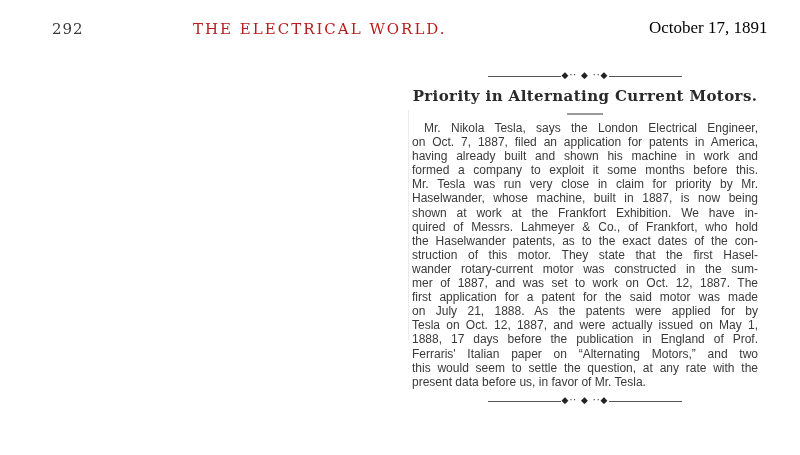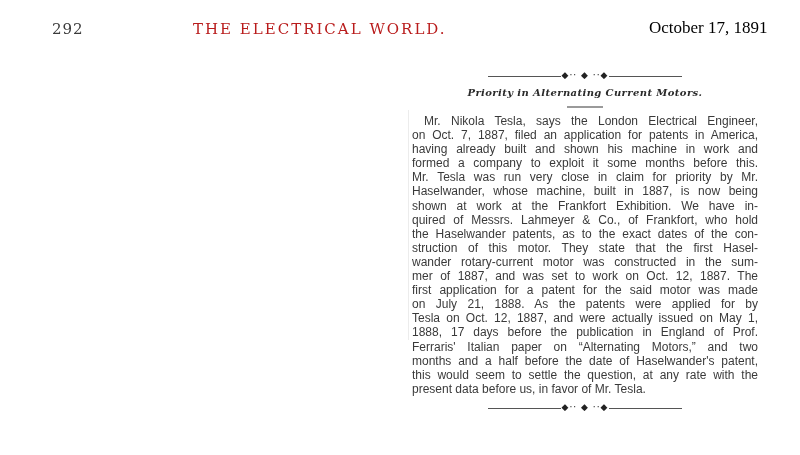--- a/index.html
+++ b/index.html
@@ -7,21 +7,21 @@
   .header { position: absolute; top: 0; left: 0; width: 800px; height: 50px; margin-left: 29px; }
   .page-num { position: absolute; left: 23px; top: 20px; font-family: "DejaVu Serif", serif; font-size: 15px; letter-spacing: 1px; color: #3a3a3a; }
   .masthead { position: absolute; left: 164px; top: 20px; font-family: "DejaVu Serif", serif; font-size: 15px; letter-spacing: 2px; color: #b91c1c; }
   .issue-date { position: absolute; left: 620px; top: 18px; font-family: "Liberation Serif", serif; font-size: 17px; color: #000000; }
   .col-rule { position: absolute; left: 408px; top: 110px; width: 1px; height: 230px; background: #ececec; }
   .article { position: absolute; left: 412px; top: 72px; width: 346px; }
   .ornament { position: relative; height: 8px; margin: 0 auto; width: 194px; }
   .ornament .line { position: absolute; top: 4px; left: 0; width: 100%; height: 1px; background: #555; }
   .ornament .marks { position: absolute; top: -3px; left: 0; width: 100%; text-align: center; font-family: "DejaVu Sans", sans-serif; font-size: 9px; color: #222; letter-spacing: 1px; line-height: 12px; }
   .ornament .marks span { background: #fff; padding: 0 1px; }
-  .article-title { margin-top: 7px; text-align: center; font-family: "DejaVu Serif", serif; font-weight: bold; font-size: 10px; letter-spacing: 0.4px; color: #2a2a2a; font-style: italic; }
+  .article-title { margin-top: 7px; text-align: center; font-family: "DejaVu Serif", serif; font-weight: bold; font-size: 15px; letter-spacing: 0.4px; color: #2a2a2a; }
   .short-rule { width: 36px; height: 2px; background: #9a9a9a; margin: 8px auto 6px auto; }
   .body-text { font-family: Liberation Sans, sans-serif; font-size: 12px; line-height: 14.1px; text-align: justify; color: #3a3a3a; }
   .body-text .line { display: block; text-align: justify; text-align-last: justify; white-space: nowrap; overflow: visible; }
   .body-text .line.first { text-indent: 12px; }
   .body-text .line.last { text-align-last: left; }
   .ornament.bottom { margin-top: 8px; }
 </style>
 </head>
 <body>
 
@@ -53,21 +53,20 @@
     <span class="line">quired of Messrs. Lahmeyer &amp; Co., of Frankfort, who hold</span>
     <span class="line">the Haselwander patents, as to the exact dates of the con-</span>
     <span class="line">struction of this motor. They state that the first Hasel-</span>
     <span class="line">wander rotary-current motor was constructed in the sum-</span>
     <span class="line">mer of 1887, and was set to work on Oct. 12, 1887. The</span>
     <span class="line">first application for a patent for the said motor was made</span>
     <span class="line">on July 21, 1888. As the patents were applied for by</span>
     <span class="line">Tesla on Oct. 12, 1887, and were actually issued on May 1,</span>
     <span class="line">1888, 17 days before the publication in England of Prof.</span>
     <span class="line">Ferraris' Italian paper on “Alternating Motors,” and two</span>
-    <span class="line">months and a half before the date of Haselwander's patent,</span>
     <span class="line">this would seem to settle the question, at any rate with the</span>
     <span class="line last">present data before us, in favor of Mr. Tesla.</span>
   </div>
 
   <div class="ornament bottom">
     <div class="line"></div>
     <div class="marks"><span>◆·· ◆ ··◆</span></div>
   </div>
 </div>
 

